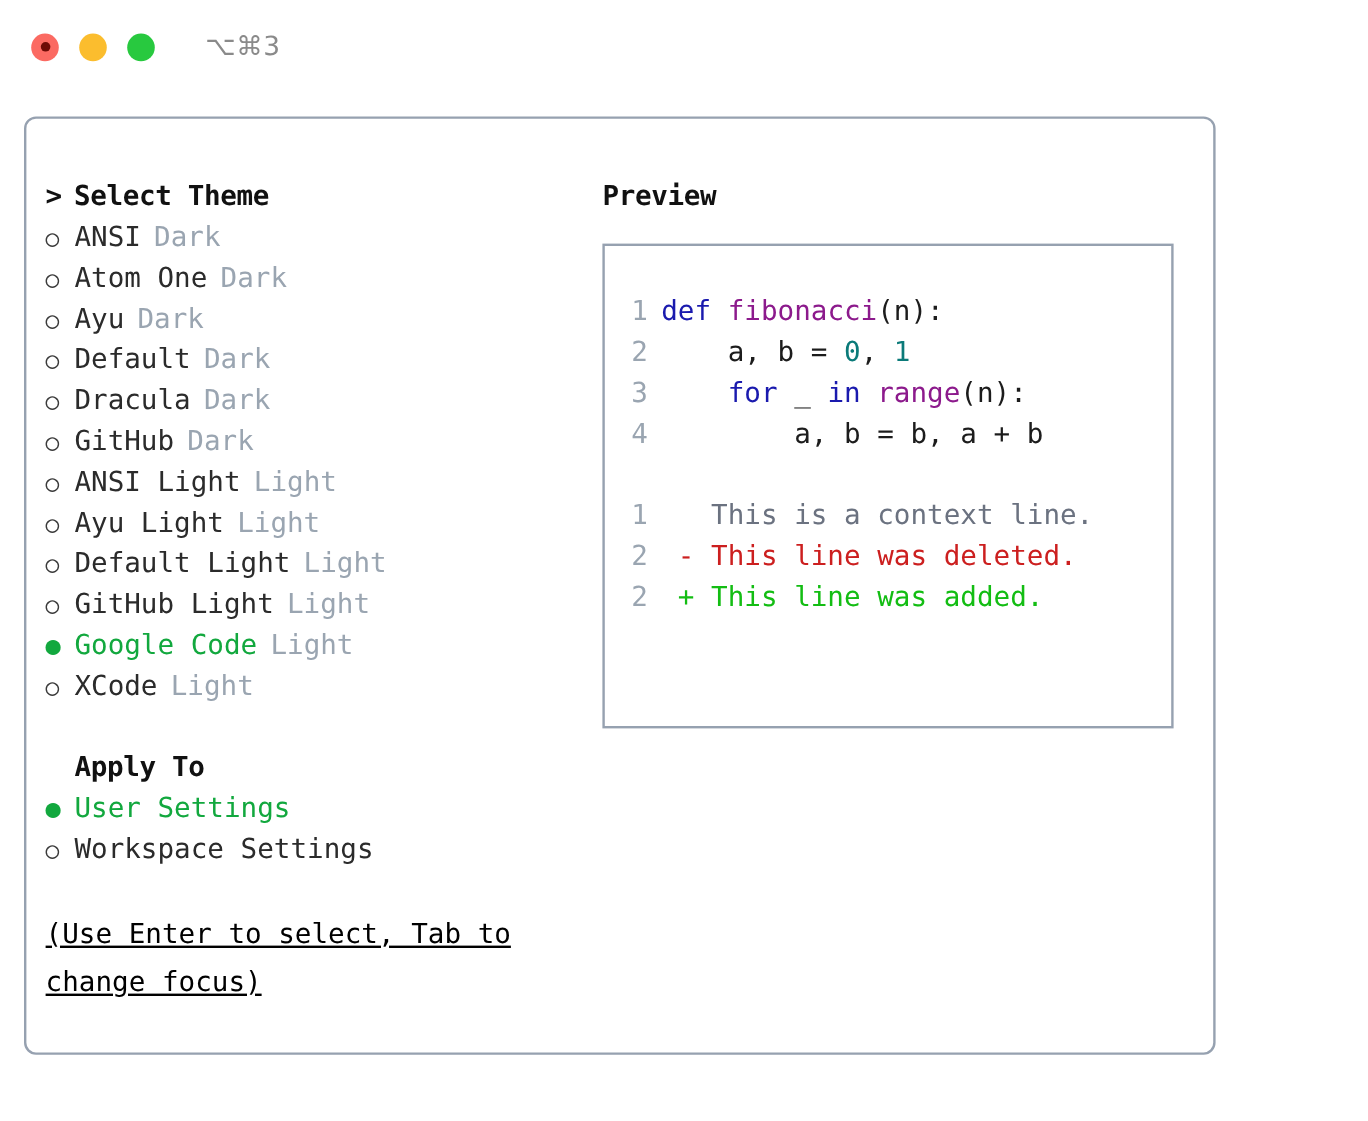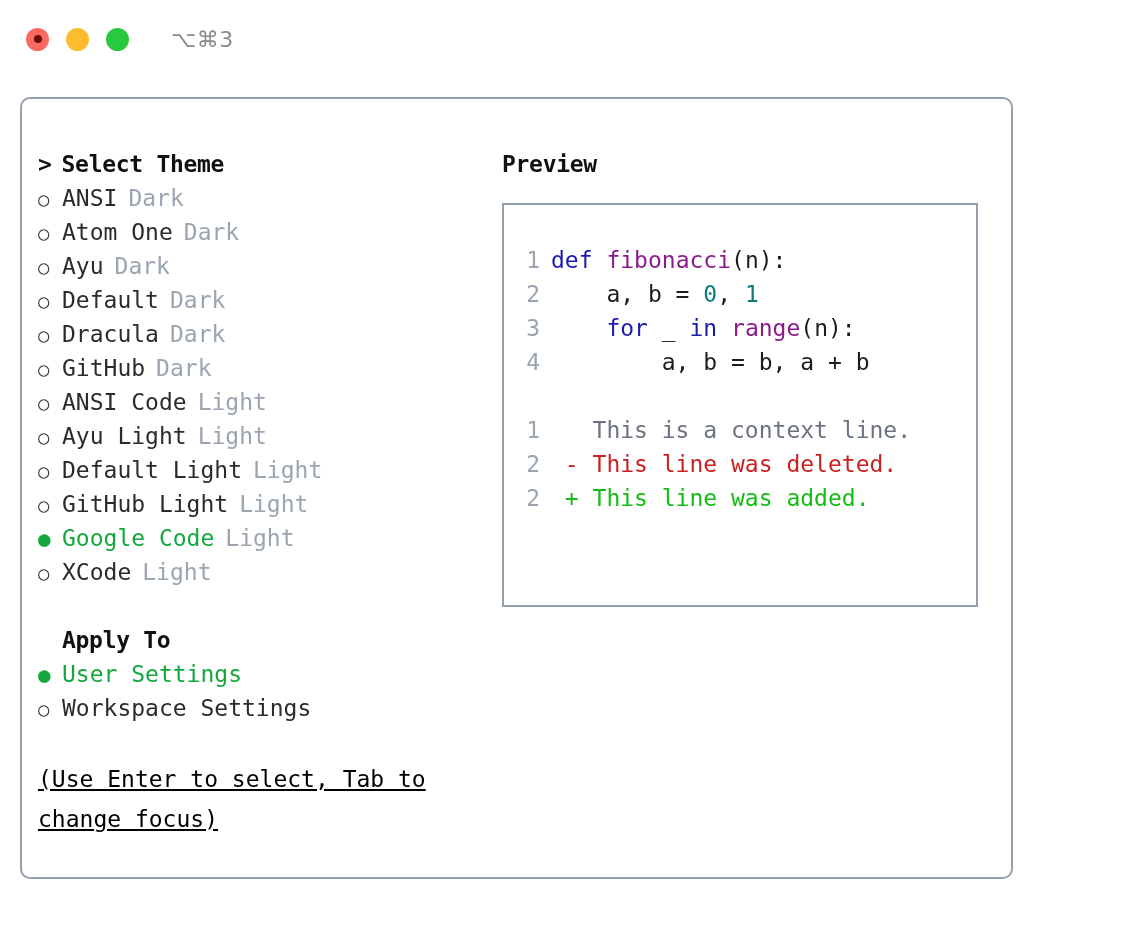--- a/index.html
+++ b/index.html
@@ -247,21 +247,21 @@
               <span class="tname">Dracula</span>
               <span class="tkind">Dark</span>
             </div>
             <div class="row theme-row">
               <span class="bullet empty">○</span>
               <span class="tname">GitHub</span>
               <span class="tkind">Dark</span>
             </div>
             <div class="row theme-row">
               <span class="bullet empty">○</span>
-              <span class="tname">ANSI Code</span>
+              <span class="tname">ANSI Light</span>
               <span class="tkind">Light</span>
             </div>
             <div class="row theme-row">
               <span class="bullet empty">○</span>
               <span class="tname">Ayu Light</span>
               <span class="tkind">Light</span>
             </div>
             <div class="row theme-row">
               <span class="bullet empty">○</span>
               <span class="tname">Default Light</span>

